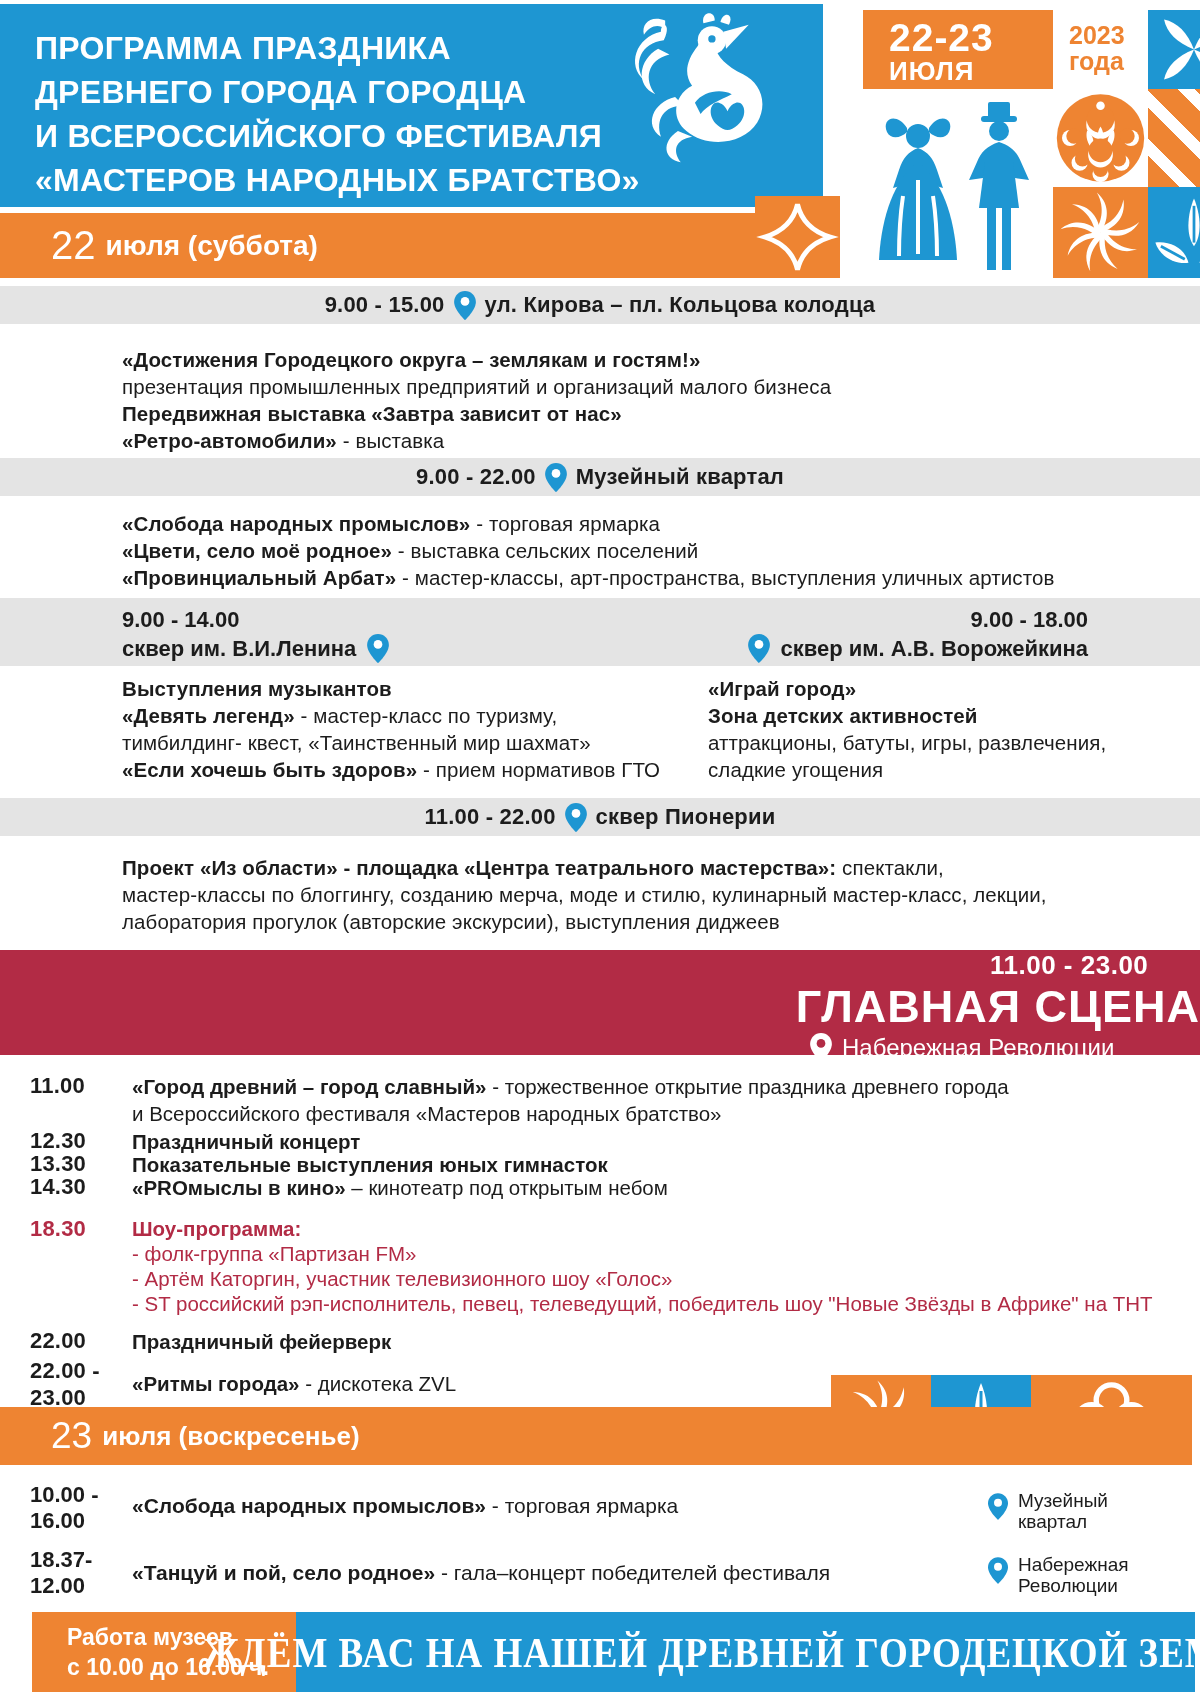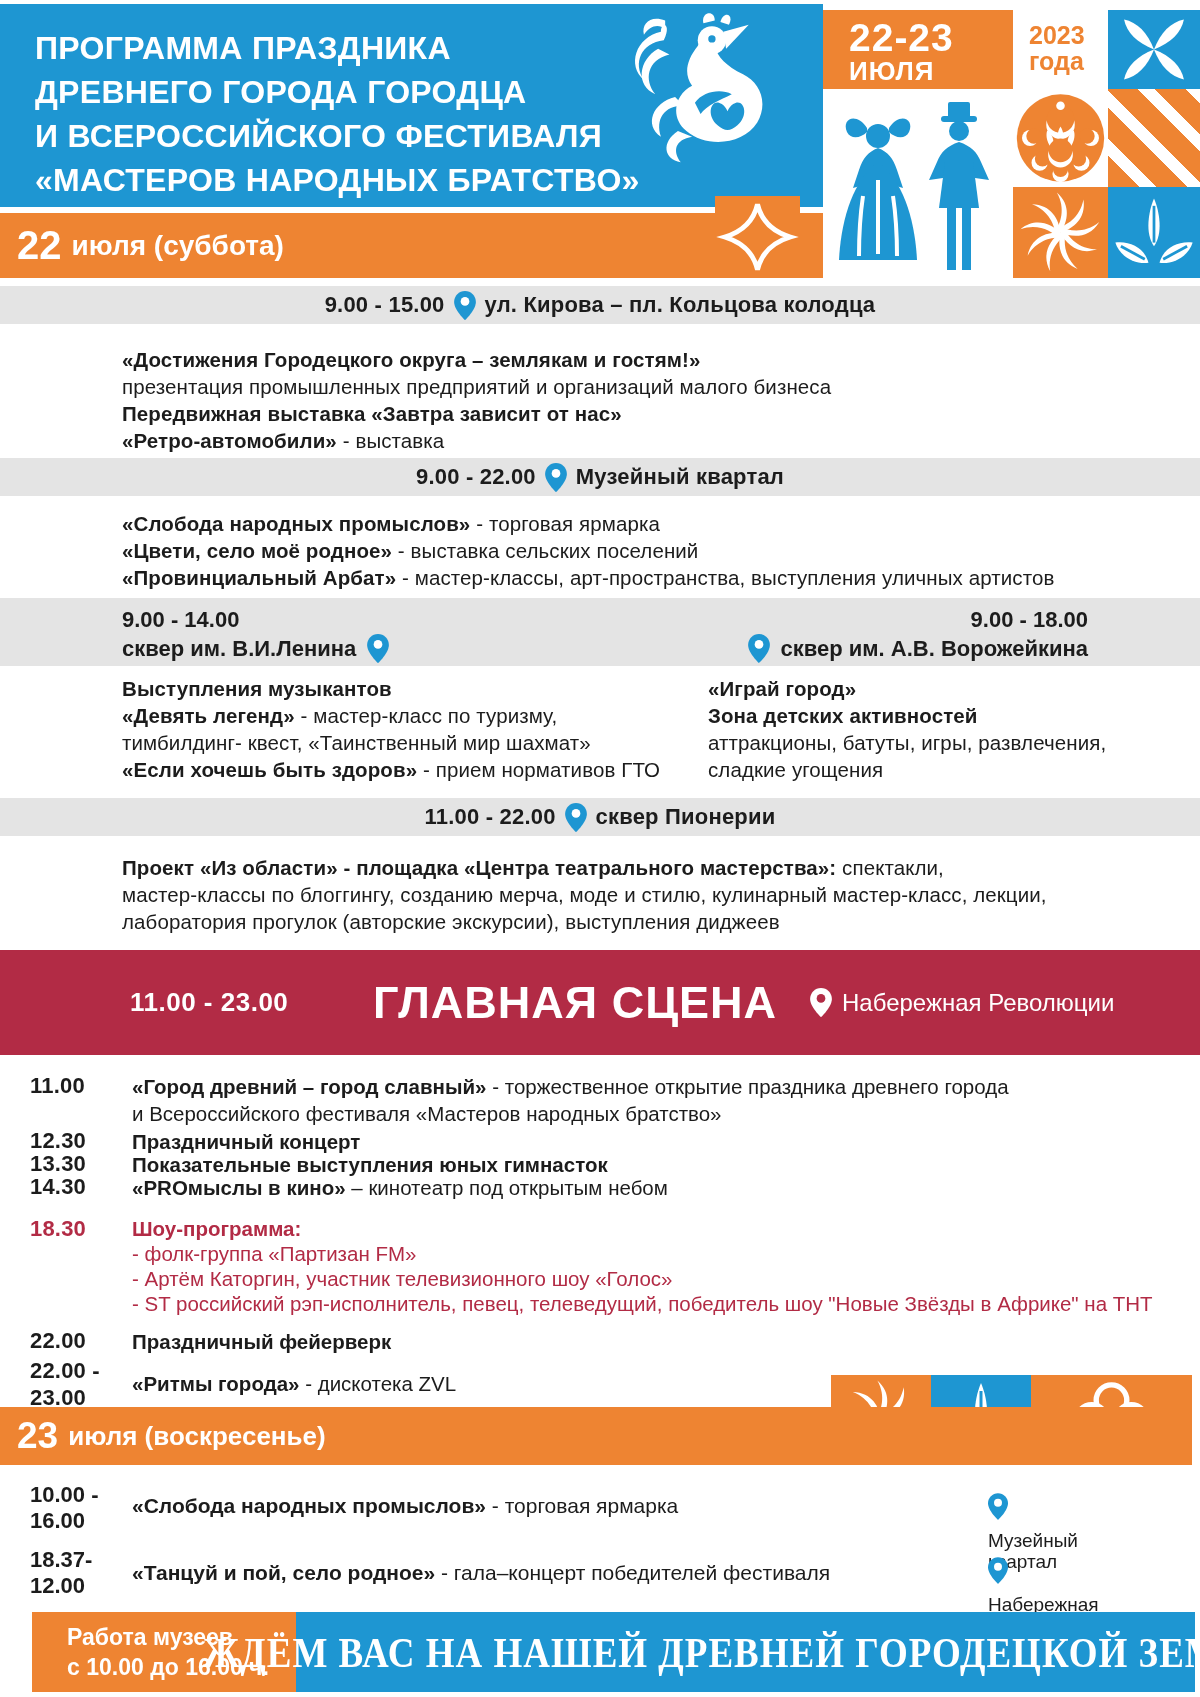--- a/index.html
+++ b/index.html
@@ -8,75 +8,75 @@
     background:#ffffff;overflow:hidden;
     font-family:"Liberation Sans","DejaVu Sans",sans-serif;
     color:#1c1c1c;
   }
   .abs{position:absolute;}
   
   .blue-block{left:0;top:4px;width:823px;height:203px;background:#1e96d2;}
   .title{position:absolute;left:35px;top:22px;color:#fff;font-weight:800;
     font-size:32px;line-height:44px;letter-spacing:.3px;white-space:nowrap;}
   .bird{position:absolute;left:618px;top:8px;}
-  .tile{position:absolute;overflow:hidden;}
+  .tile{position:absolute;overflow:hidden;margin-left:40px;}
   .t-orange{background:#ee8432;} .t-blue{background:#1e96d2;} .t-white{background:#fff;}
   .dates-box{left:823px;top:10px;width:190px;height:79px;color:#fff;}
   .dates-box .d1{font-size:39px;font-weight:800;line-height:40px;margin:8px 0 0 26px;letter-spacing:1px;}
   .dates-box .d2{font-size:26px;font-weight:800;line-height:26px;margin:0 0 0 26px;letter-spacing:1px;}
   .year-box{left:1013px;top:10px;width:95px;height:79px;color:#ee8432;}
   .year-box .d1{font-size:25px;font-weight:800;line-height:26px;margin:12px 0 0 16px;}
   .year-box .d2{font-size:25px;font-weight:800;line-height:26px;margin:0 0 0 16px;}
   .tile-flower{left:1108px;top:10px;width:92px;height:79px;}
   .tile-couple{left:823px;top:89px;width:190px;height:189px;}
   .tile-ornament{left:1013px;top:89px;width:95px;height:98px;}
   .tile-stripes{left:1108px;top:89px;width:92px;height:98px;
     background:repeating-linear-gradient(45deg,#ee8432 0 22px,#ffffff 22px 34px);}
   .tile-pinwheel{left:1013px;top:187px;width:95px;height:91px;}
   .tile-leaves{left:1108px;top:187px;width:92px;height:91px;}
   .day-bar{background:#ee8432;color:#fff;display:flex;align-items:center;}
   .day1-bar{left:0;top:213px;width:823px;height:65px;}
-  .day-num{font-size:40px;font-weight:700;margin-left:17px;}
+  .day-num{font-size:40px;font-weight:400;margin-left:51px;}
   .day-lbl{font-size:28px;font-weight:600;margin-left:10px;}
   .tile-diamond{left:715px;top:196px;width:85px;height:82px;}
   
   .vbar{left:0;width:1200px;height:38px;background:#e4e4e4;display:flex;
     align-items:center;justify-content:center;gap:9px;}
   .vbar .vtime,.vbar .vplace{font-size:22px;font-weight:700;letter-spacing:.2px;}
   .pin{flex:0 0 auto;display:inline-block;}
   
   .split-bar{left:0;top:598px;width:1200px;height:68px;background:#e4e4e4;}
   .split-left{position:absolute;left:122px;top:8px;}
   .split-right{position:absolute;right:112px;top:8px;text-align:right;}
   .split-bar .l1{font-size:22px;font-weight:700;line-height:28px;}
   .split-bar .l2{font-size:22px;font-weight:700;line-height:28px;display:flex;align-items:center;gap:11px;}
   .split-right .l2{justify-content:flex-end;}
   
   .tblock{left:122px;font-size:20.5px;line-height:27px;letter-spacing:.1px;}
   .tblock b,.b{font-weight:700;}
   .col-right{left:708px;}
   
   .red-bar{left:0;top:950px;width:1200px;height:105px;background:#b22b45;color:#fff;
-    display:flex;align-items:center;}
+    display:flex;align-items:flex-end;flex-direction:column;}
   .ms-time{margin-left:130px;font-size:26px;font-weight:700;letter-spacing:.5px;width:210px;}
   .ms-title{flex:1;text-align:center;font-size:45px;font-weight:800;letter-spacing:1px;}
   .ms-place{width:330px;display:flex;align-items:center;gap:10px;font-size:24px;font-weight:500;margin-right:60px;}
   
   .srow{left:30px;width:1140px;}
   .stime{position:absolute;left:0;top:0;font-size:22px;font-weight:800;line-height:27px;letter-spacing:.2px;}
   .scontent{position:absolute;left:102px;top:1px;font-size:20.5px;line-height:27px;}
   .red{color:#b22b45;}
   
   .day2-decor{left:831px;top:1375px;display:flex;}
   .day2-bar{left:0;top:1407px;width:1192px;height:58px;}
   .day2-bar .day-num{font-size:37px;}
   .day2-bar .day-lbl{font-size:26px;}
   .d2row-time{left:30px;font-size:22px;font-weight:800;line-height:26px;}
   .d2row-content{left:132px;font-size:21px;}
-  .d2row-loc{left:988px;display:flex;gap:10px;align-items:flex-start;flex-direction:column;}
+  .d2row-loc{left:988px;display:flex;gap:10px;align-items:flex-start;}
   .d2row-loc .loctext{font-size:19px;line-height:21px;}
   
   .f-orange{left:0;top:1612px;width:296px;height:80px;background:#ee8432;color:#fff;margin-left:32px;}
   .f-orange div{margin-left:35px;font-size:23px;font-weight:700;line-height:30px;}
   .f-orange .fl1{margin-top:10px;}
   .f-blue{left:296px;top:1612px;width:899px;height:80px;background:#1e96d2;color:#fff;
     display:flex;align-items:center;justify-content:center;}
   .banner{font-family:"Liberation Serif","DejaVu Serif",serif;font-weight:700;
     font-size:37px;letter-spacing:1px;transform:scaleY(1.15);white-space:nowrap;}
 </style>

